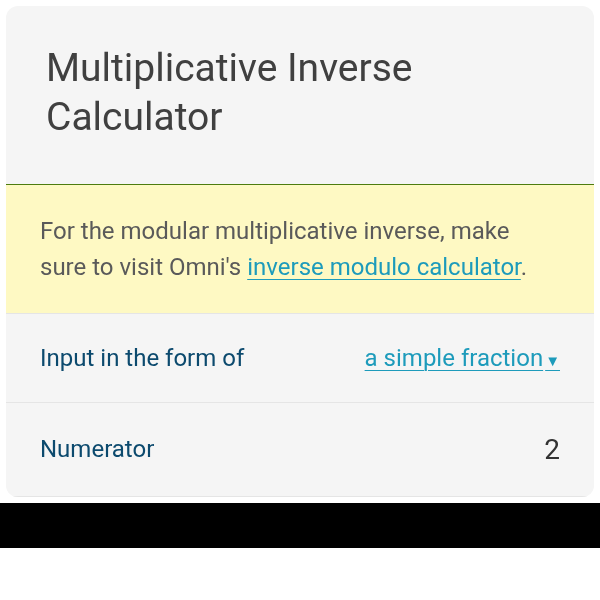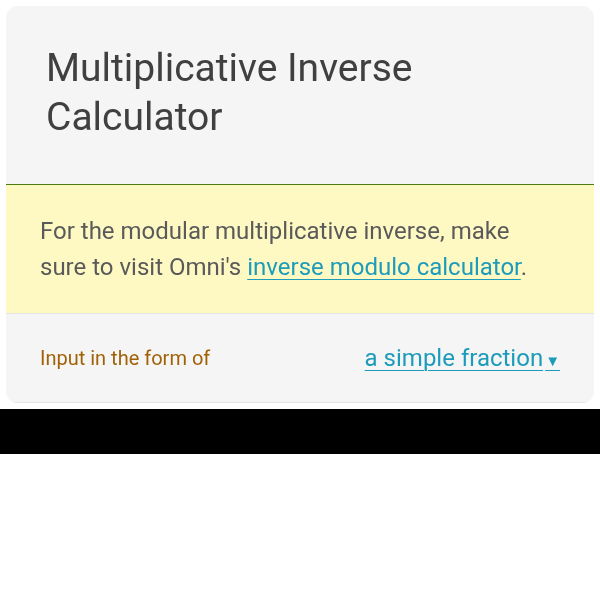--- a/index.html
+++ b/index.html
@@ -57,22 +57,22 @@
     .input-row {
       display: flex;
       align-items: center;
       justify-content: space-between;
       padding: 30px 34px;
       border-bottom: 1px solid #e5e5e5;
       background: #f5f5f5;
     }
     
     .input-label {
-      font-size: 20px;
-      color: #a16207;
+      font-size: 24px;
+      color: #0c4a6e;
     }
     
     .dropdown-value {
       font-size: 24px;
       color: #1d9bbb;
       text-decoration: underline;
       text-decoration-thickness: 1px;
       text-underline-offset: 4px;
       cursor: pointer;
       display: inline-flex;
@@ -113,16 +113,20 @@
   </div>
 
   <div class="input-row">
     <span class="input-label">Input in the form of</span>
     <span class="dropdown-value">
       <span>a simple fraction</span>
       <span class="dropdown-caret">▼</span>
     </span>
   </div>
 
+  <div class="input-row">
+    <span class="input-label">Numerator</span>
+    <span class="numeric-value">2</span>
+  </div>
 
 </div>
 
 <div class="bottom-black"></div>
 
 </body></html>

